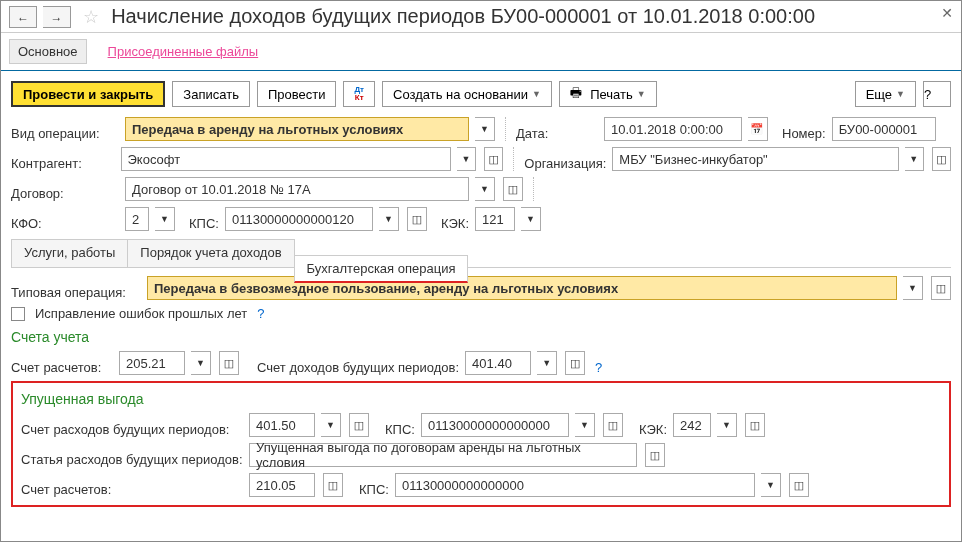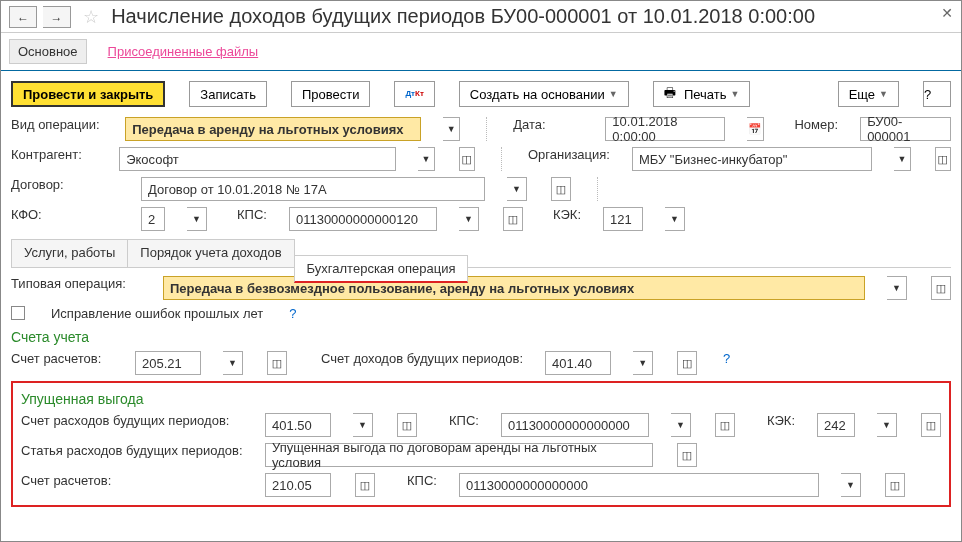--- a/index.html
+++ b/index.html
@@ -7,42 +7,42 @@
 .titlebar { display: flex; align-items: center; padding: 4px 8px; gap: 6px; border-bottom: 1px solid #ccc; }
 .nav-btn { width: 28px; height: 22px; border: 1px solid #999; background: #f5f5f5; display: inline-flex; align-items: center; justify-content: center; cursor: pointer; font-size: 12px; }
 .nav-btn.sep { border-left: none; }
 .star-icon { color: #ccc; font-size: 18px; margin: 0 6px; }
 .title { font-size: 20px; font-weight: normal; }
 .close-x { position: absolute; top: 4px; right: 8px; font-size: 14px; cursor: pointer; color: #666; }
 .tabs-row { display: flex; gap: 12px; padding: 6px 8px; border-bottom: 1px solid #0369a1; }
 .tab-link { font-size: 13px; padding: 4px 8px; border: 1px solid transparent; }
 .tab-link.active { border: 1px solid #ccc; background: #eee; }
 .tab-link.link { color: #ec4899; text-decoration: underline; cursor: pointer; }
-.toolbar { display: flex; align-items: center; gap: 24px; padding: 10px 10px; }
+.toolbar { display: flex; align-items: center; gap: 7px; padding: 10px 10px; }
 .btn { height: 26px; padding: 0 10px; border: 1px solid #999; background: #fff; font-size: 13px; cursor: pointer; display: inline-flex; align-items: center; gap: 4px; }
 .btn.primary { background: #ffe033; border: 2px solid #333; font-weight: bold; }
 .btn .caret { font-size: 9px; color: #666; }
 .spacer { flex: 1; }
 .form-area { padding: 0 10px; }
-.row { display: flex; align-items: flex-start; gap: 22px; margin-bottom: 6px; }
+.row { display: flex; align-items: flex-end; gap: 6px; margin-bottom: 6px; }
 .label { font-size: 13px; color: #333; }
 .input { height: 24px; border: 1px solid #aaa; padding: 0 6px; font-size: 13px; background: #fff; display: inline-flex; align-items: center; }
 .input.yellow { background: #ffe9a5; border: 1px solid #c9a227; font-weight: bold; }
 .dd-btn { width: 20px; height: 24px; border: 1px solid #aaa; border-left: none; background: #fff; display: inline-flex; align-items: center; justify-content: center; font-size: 9px; cursor: pointer; }
 .open-btn { width: 20px; height: 24px; border: 1px solid #aaa; background: #fff; display: inline-flex; align-items: center; justify-content: center; font-size: 11px; cursor: pointer; margin-left: 2px; }
 .vsep { width: 1px; height: 24px; border-left: 1px dotted #bbb; margin: 0 4px; }
 .subtabs { display: flex; border-bottom: 1px solid #ccc; margin: 8px 0 8px 0; }
 .subtab { padding: 5px 12px; border: 1px solid #ccc; border-bottom: none; background: #f5f5f5; font-size: 13px; cursor: pointer; margin-right: -1px; text-align: center; }
 .subtab.active { background: #fff; position: relative; top: 16px; border-bottom: 2px solid #d22; }
 .checkbox { width: 14px; height: 14px; border: 1px solid #888; display: inline-block; margin-right: 4px; vertical-align: middle; }
 .help { color: #0066cc; margin-left: 4px; }
 .section-title { color: #2a8a2a; font-size: 14px; margin: 8px 0 6px 0; }
 .redbox { border: 2px solid #d22; padding: 8px; }
 .print-icon::before { content: "🖶"; font-size: 13px; margin-right: 4px; }
-.dt-kt { display: inline-flex; flex-direction: row; font-size: 8px; line-height: 8px; font-weight: bold; }
+.dt-kt { display: inline-flex; flex-direction: column; font-size: 8px; line-height: 8px; font-weight: bold; }
 .dt-kt .dt { color: #0066cc; }
 .dt-kt .kt { color: #cc0000; }
 .cal-icon { font-size: 11px; }
 </style>
 </head>
 <body>
 
 <div class="titlebar">
   <span class="nav-btn">←</span>
   <span class="nav-btn sep">→</span>

